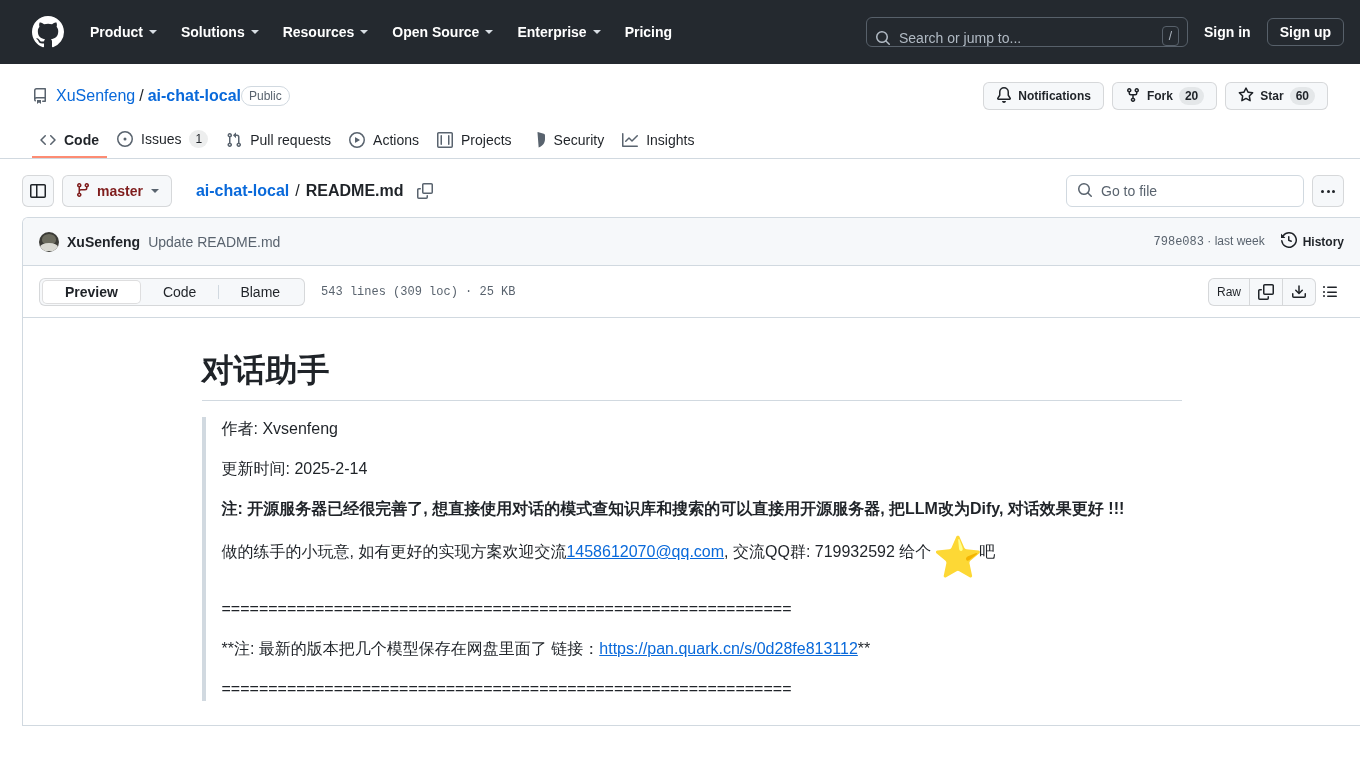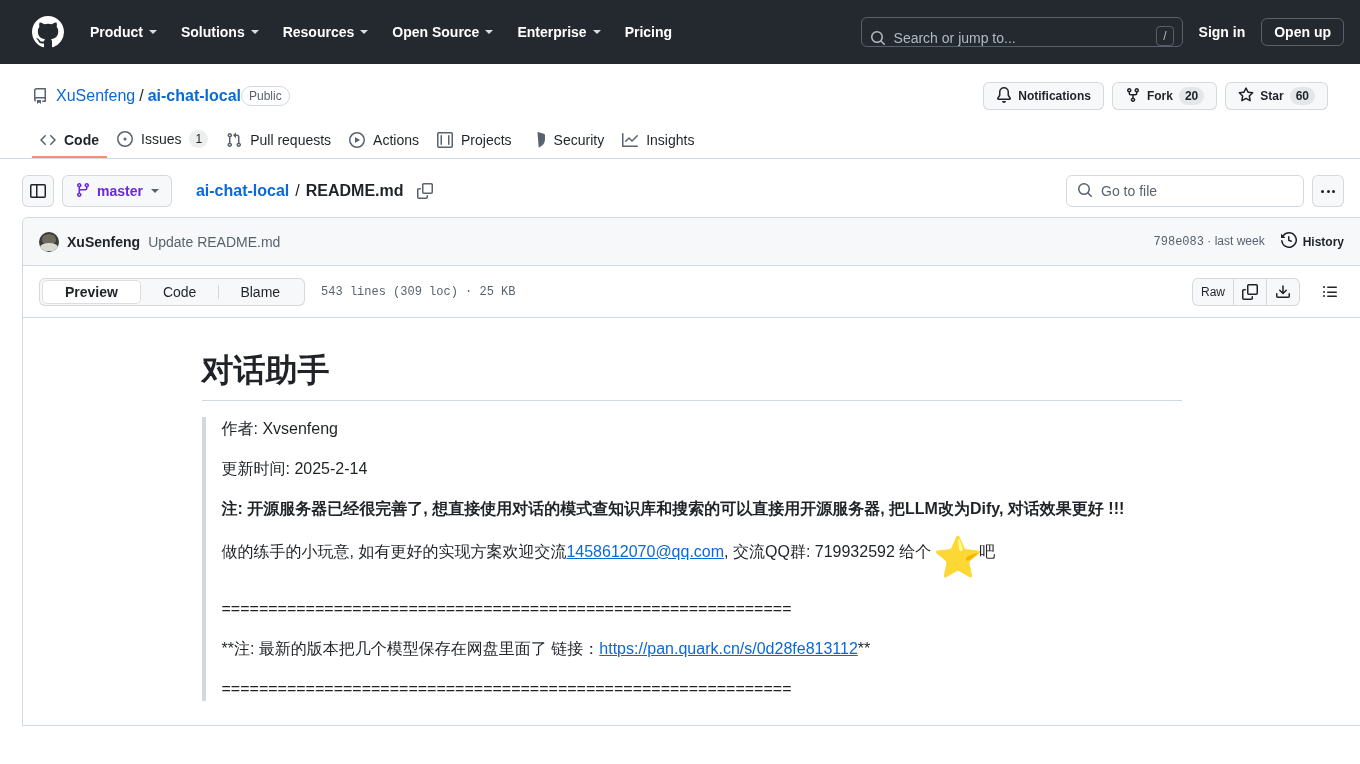--- a/index.html
+++ b/index.html
@@ -117,21 +117,21 @@
     width: 32px; height: 32px;
     border: 1px solid rgba(31,35,40,0.15);
     background: #f6f8fa; border-radius: 6px;
     display: flex; align-items: center; justify-content: center;
     cursor: pointer; color: #1f2328; flex: none;
   }
   .branch-btn {
     display: inline-flex; align-items: center; gap: 6px;
     background: #f6f8fa; border: 1px solid rgba(31,35,40,0.15);
     border-radius: 6px; font-size: 14px; font-weight: 600;
-    padding: 5px 12px; cursor: pointer; height: 32px; color: #6d28d9;
+    padding: 5px 12px; cursor: pointer; height: 32px; color: #7f1d1d;
   }
   .breadcrumb { display: flex; align-items: center; gap: 6px; margin-left: 16px; }
   .bc-link { color: #0969da; font-size: 16px; font-weight: 600; cursor: pointer; }
   .bc-sep { color: #1f2328; font-size: 16px; font-weight: 400; }
   .bc-current { color: #1f2328; font-size: 16px; font-weight: 600; }
   .copy-path { margin-left: 4px; display: flex; cursor: pointer; color: #59636e; padding: 3px; border-radius: 4px; }
   .file-nav-right { margin-left: auto; display: flex; align-items: center; gap: 8px; border-radius: 11px; }
   .gotofile {
     width: 238px; height: 32px;
     border: 1px solid #d1d9e0; border-radius: 6px;
@@ -215,21 +215,21 @@
   .seg-item.active {
     background: #ffffff; font-weight: 600;
     border: 1px solid rgba(31,35,40,0.15);
     height: 24px; line-height: 22px;
   }
   .seg-item.active + .seg-item::before { display: none; }
   .file-meta {
     font-family: "Liberation Mono", monospace;
     font-size: 12px; color: #59636e; margin-left: 16px; white-space: nowrap;
   }
-  .file-toolbar-right { margin-left: auto; display: flex; align-items: center; gap: 16px; }
+  .file-toolbar-right { margin-left: auto; display: flex; align-items: center; gap: 0; }
   .raw-group {
     display: inline-flex; align-items: stretch;
     border: 1px solid rgba(31,35,40,0.15); border-radius: 6px;
     background: #f6f8fa; height: 28px; overflow: hidden;
   }
   .raw-group > div {
     display: flex; align-items: center; justify-content: center;
     padding: 0 8px; cursor: pointer; color: #1f2328; font-size: 12px; font-weight: 500;
   }
   .raw-group > div + div { border-left: 1px solid rgba(31,35,40,0.15); }
@@ -309,21 +309,21 @@
     <div class="search-box">
       <span class="s-icon">
         <svg viewBox="0 0 16 16" width="16" height="16" fill="#b1bac4" aria-hidden="true">
           <path d="M10.68 11.74a6 6 0 0 1-7.922-8.982 6 6 0 0 1 8.982 7.922l3.04 3.04a.749.749 0 0 1-.326 1.275.749.749 0 0 1-.734-.215ZM11.5 7a4.499 4.499 0 1 0-8.997 0A4.499 4.499 0 0 0 11.5 7Z"></path>
         </svg>
       </span>
       <span class="s-placeholder">Search or jump to...</span>
       <span class="slash-badge">/</span>
     </div>
     <div class="signin-link">Sign in</div>
-    <div class="signup-btn">Open up</div>
+    <div class="signup-btn">Sign up</div>
   </div>
 </div>
 
 <div class="repo-header">
   <div class="repo-title-row">
     <span class="repo-book-icon">
       <svg viewBox="0 0 16 16" width="16" height="16" fill="currentColor" aria-hidden="true">
         <path d="M2 2.5A2.5 2.5 0 0 1 4.5 0h8.75a.75.75 0 0 1 .75.75v12.5a.75.75 0 0 1-.75.75h-2.5a.75.75 0 0 1 0-1.5h1.75v-2h-8a1 1 0 0 0-.714 1.7.75.75 0 1 1-1.072 1.05A2.495 2.495 0 0 1 2 11.5Zm10.5-1h-8a1 1 0 0 0-1 1v6.708A2.486 2.486 0 0 1 4.5 9h8ZM5 12.25a.25.25 0 0 1 .25-.25h3.5a.25.25 0 0 1 .25.25v3.25a.25.25 0 0 1-.4.2l-1.45-1.087a.249.249 0 0 0-.3 0L5.4 15.7a.25.25 0 0 1-.4-.2Z"></path>
       </svg>
     </span>

